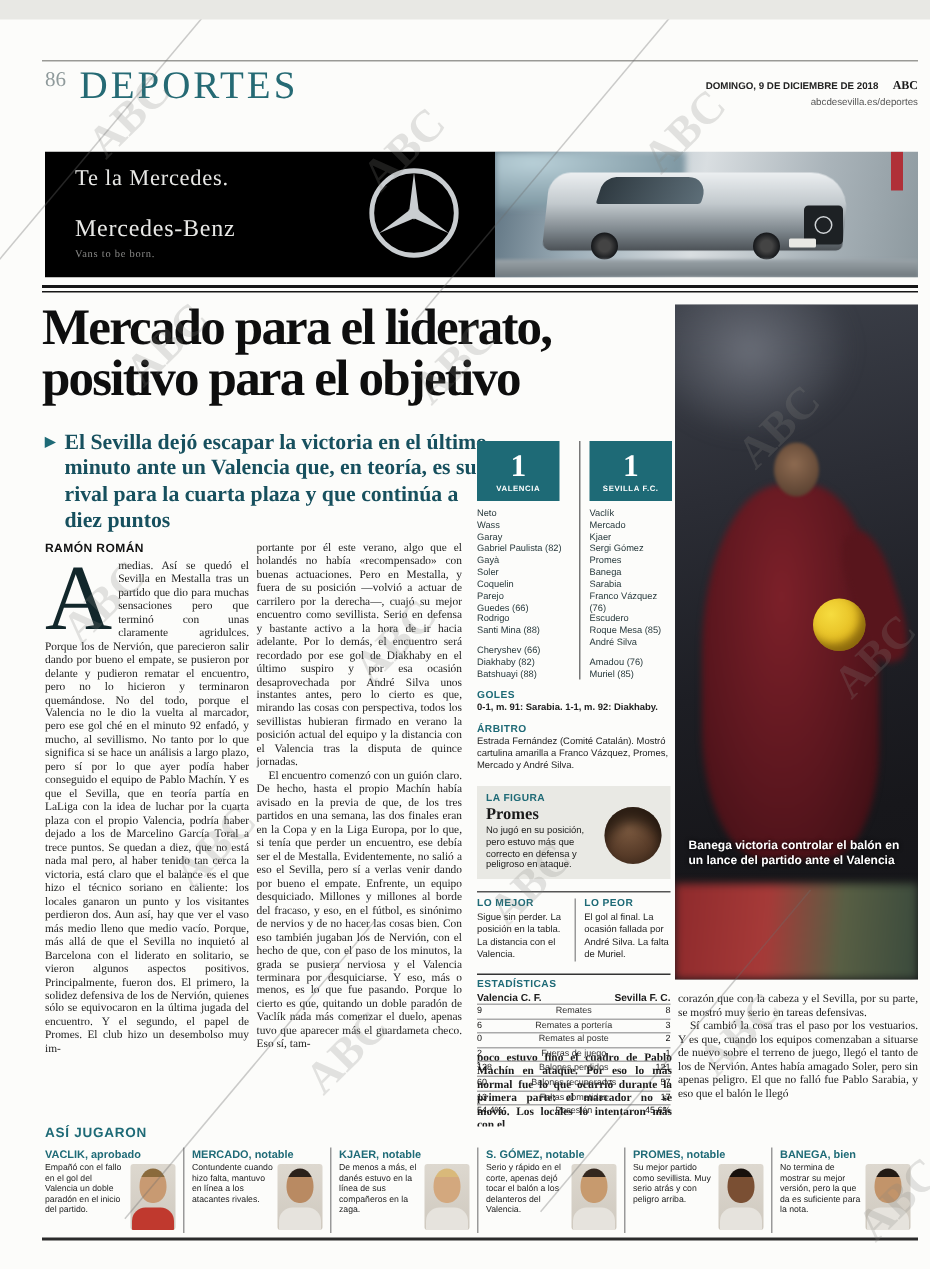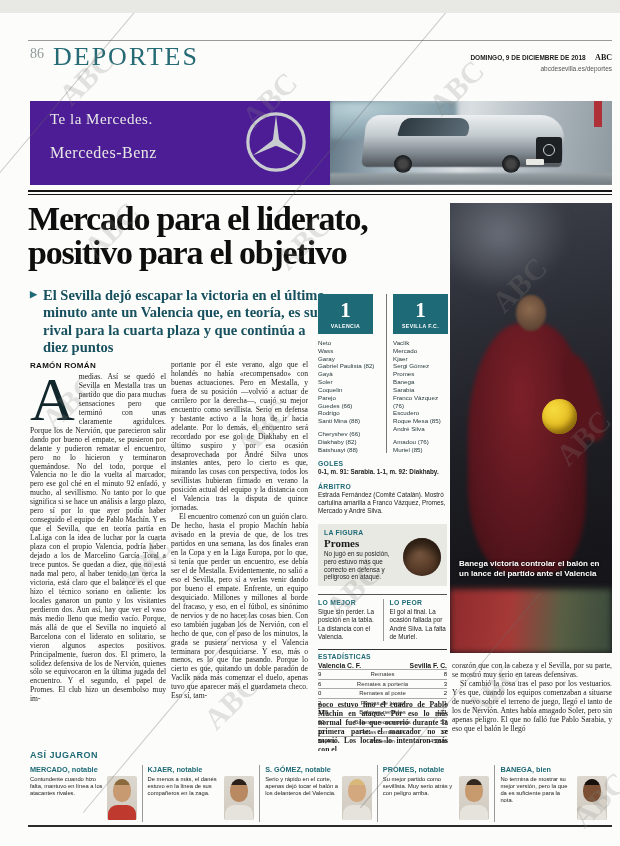--- a/index.html
+++ b/index.html
@@ -8,21 +8,21 @@
   
   .topline{position:absolute;left:28px;top:27px;width:584px;height:1px;background:#9a9a96;}
   .pagenum{position:absolute;left:30px;top:33px;font-size:14px;color:#8f9a9b;}
   .section-title{position:absolute;left:53px;top:29px;font-size:26px;letter-spacing:2px;color:#256a74;font-weight:500;}
   .header-right{position:absolute;right:8px;top:33px;text-align:right;font-family:"Liberation Sans",sans-serif;}
   .header-date{font-size:6.5px;font-weight:bold;color:#222;}
   .header-brand{font-family:"Liberation Serif",serif;font-size:8px;font-weight:bold;margin-left:5px;}
   .header-site{font-size:6.5px;color:#555;margin-top:1px;}
   
   .ad{position:absolute;left:30px;top:88px;width:582px;height:84px;display:flex;overflow:hidden;}
-  .ad-left{position:relative;width:300px;background:#4c1d95;color:#e8e8e6;padding:10px 0 0 20px;box-sizing:border-box;}
+  .ad-left{position:relative;width:300px;background:#000000;color:#e8e8e6;padding:10px 0 0 20px;box-sizing:border-box;}
   .ad-line1{font-size:15px;letter-spacing:.5px;}
   .ad-line2{font-size:16px;margin-top:16px;letter-spacing:.5px;}
   .ad-line3{font-size:7px;color:#8a8a88;margin-top:3px;letter-spacing:.5px;}
   .mb-star{position:absolute;right:22px;top:9px;width:64px;height:64px;}
   .ad-right{position:relative;flex:1;background:linear-gradient(100deg,#5d7280 0%,#9fb0ba 22%,#d9dee1 48%,#aab4ba 75%,#8d999f 100%);overflow:hidden;}
   .ad-sky{position:absolute;left:0;top:0;width:45%;height:45%;background:radial-gradient(ellipse at 20% 20%,#b9d0d8,#7e97a2 70%,transparent);filter:blur(2px);}
   .ad-van{position:absolute;left:34px;top:14px;width:200px;height:52px;background:linear-gradient(180deg,#eceff1 0%,#c2c9cd 40%,#7d868c 75%,#4c5257 100%);border-radius:14px 26px 4px 6px;transform:skewX(-6deg);filter:blur(.4px);}
   .ad-windshield{position:absolute;left:70px;top:17px;width:70px;height:18px;background:linear-gradient(100deg,#2e3940,#5d6e78);border-radius:8px 14px 2px 2px;transform:skewX(-18deg);}
   .ad-grille{position:absolute;left:206px;top:36px;width:26px;height:26px;background:#1d2124;border-radius:3px;}
   .ad-grille::after{content:"";position:absolute;left:7px;top:7px;width:10px;height:10px;border:1.5px solid #cfd3d6;border-radius:50%;}
@@ -126,20 +126,21 @@
       <span class="header-date">DOMINGO, 9 DE DICIEMBRE DE 2018</span>
       <span class="header-brand">ABC</span>
     </div>
     <div class="header-site">abcdesevilla.es/deportes</div>
   </div>
 
   <div class="ad">
     <div class="ad-left">
       <div class="ad-line1">Te la Mercedes.</div>
       <div class="ad-line2">Mercedes-Benz</div>
+      <div class="ad-line3">Vans to be born.</div>
       <svg class="mb-star" viewBox="0 0 100 100">
         <circle cx="50" cy="50" r="44" fill="none" stroke="#c9cdd0" stroke-width="5"></circle>
         <g fill="#c9cdd0">
           <polygon points="50,8 55,48 50,57 45,48"></polygon>
           <polygon points="50,8 55,48 50,57 45,48" transform="rotate(120 50 50)"></polygon>
           <polygon points="50,8 55,48 50,57 45,48" transform="rotate(240 50 50)"></polygon>
         </g>
       </svg>
     </div>
     <div class="ad-right">
@@ -320,20 +321,27 @@
             <span class="sl">Posesión</span>
             <span class="sv">45,6%</span>
           </div>
         </div>
     </div>
   </div>
 
   <div class="ratings-label">ASÍ JUGARON</div>
   <div class="cards">
 
+      <div class="player-card">
+        <div class="card-title">VACLIK, aprobado</div>
+        <div class="card-body">
+          <div class="card-text">Empañó con el fallo en el gol del Valencia un doble paradón en el inicio del partido.</div>
+          <div class="headshot"></div>
+        </div>
+      </div>
 
       <div class="player-card">
         <div class="card-title">MERCADO, notable</div>
         <div class="card-body">
           <div class="card-text">Contundente cuando hizo falta, mantuvo en línea a los atacantes rivales.</div>
           <div class="headshot"></div>
         </div>
       </div>
 
       <div class="player-card">

